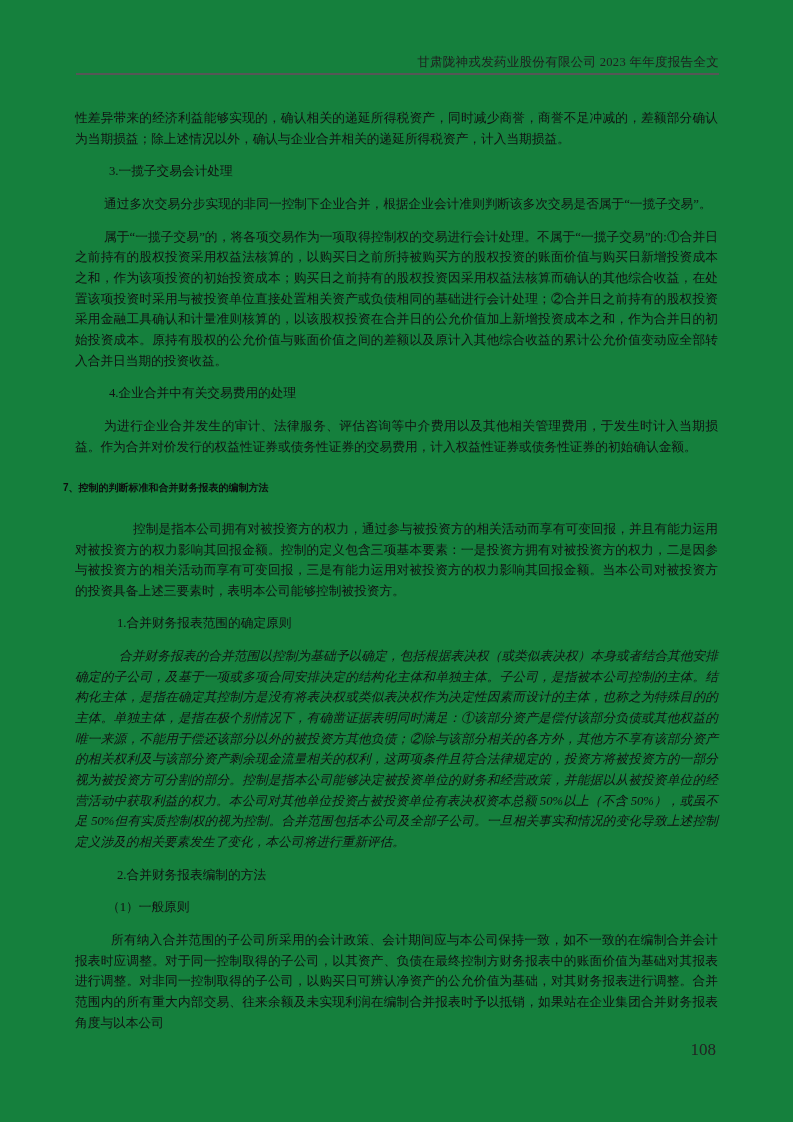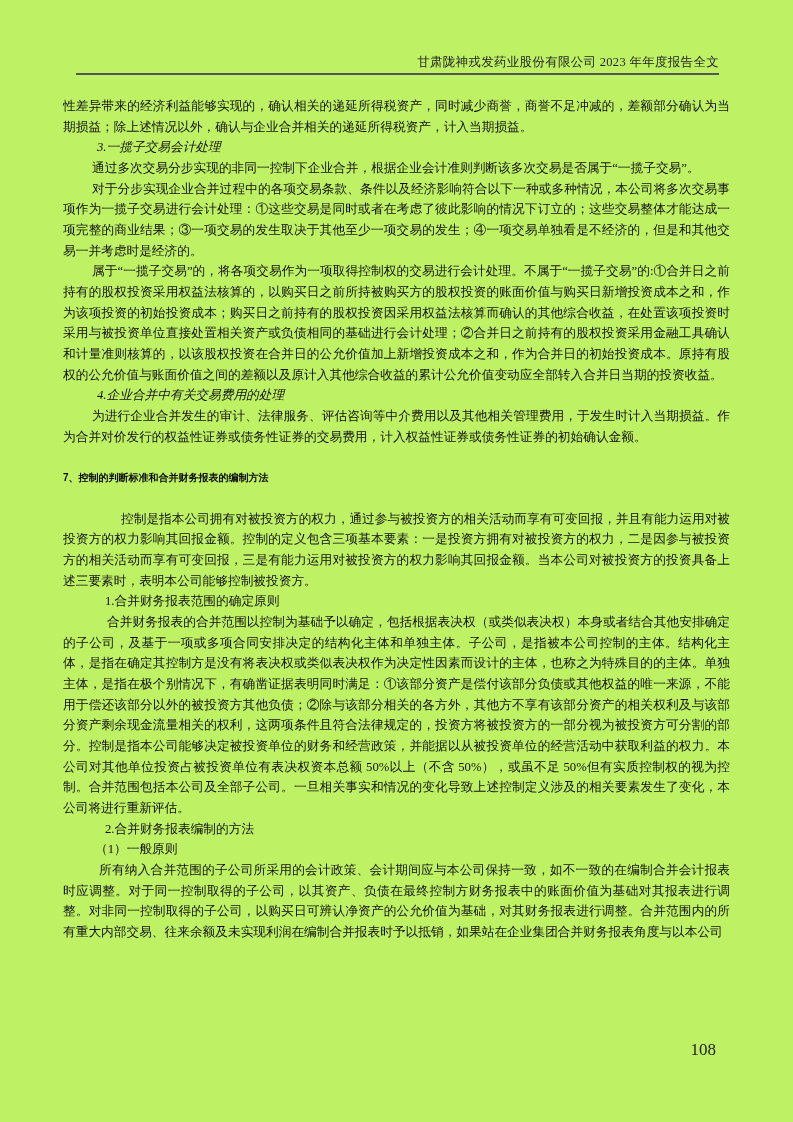--- a/index.html
+++ b/index.html
@@ -1,20 +1,20 @@
 <!DOCTYPE html>
 <html><head>
 <meta charset="utf-8">
 <style>
   html, body { margin: 0; padding: 0; background: #ffffff; }
   .page {
     position: relative;
     width: 793px;
     height: 1122px;
-    background: #bef264;
+    background: #15803d;
     overflow: hidden;
     font-family: "Liberation Serif", "DejaVu Serif", serif;
     color: #111111;
   }
   .header-title {
     position: absolute;
     top: 54px;
     left: 76px;
     width: 643px;
     text-align: right;
@@ -33,27 +33,27 @@
   }
   .doc-body {
     position: absolute;
     top: 96px;
     left: 63px;
     width: 667px;
     font-size: 12.7px;
     line-height: 20.65px;
     text-align: justify;
   }
-  .doc-body p { margin: 0; }
+  .doc-body p { margin: 12px; }
   .ind-0 { text-indent: 0; }
   .ind-a { text-indent: 29px; }
-  .ind-b { text-indent: 34px; font-style: italic; }
+  .ind-b { text-indent: 34px; }
   .ind-c { text-indent: 58px; }
   .ind-d { text-indent: 42px; }
-  .ind-e { text-indent: 44px; }
+  .ind-e { text-indent: 44px; font-style: italic; }
   .ind-f { text-indent: 36px; }
   .ind-g { text-indent: 32px; }
   .section-heading {
     font-family: "Liberation Sans", "DejaVu Sans", sans-serif;
     font-size: 10px;
     font-weight: 700;
     line-height: 20.65px;
     margin: 21px 0 20px 0;
     text-indent: 0;
     text-align: left;
@@ -72,21 +72,20 @@
 
 <div class="page">
 
   <div class="header-title">甘肃陇神戎发药业股份有限公司 2023 年年度报告全文</div>
   <div class="header-rule"></div>
 
   <div class="doc-body">
     <p class="ind-0">性差异带来的经济利益能够实现的，确认相关的递延所得税资产，同时减少商誉，商誉不足冲减的，差额部分确认为当期损益；除上述情况以外，确认与企业合并相关的递延所得税资产，计入当期损益。</p>
     <p class="ind-b">3.一揽子交易会计处理</p>
     <p class="ind-a">通过多次交易分步实现的非同一控制下企业合并，根据企业会计准则判断该多次交易是否属于“一揽子交易”。</p>
-    <p class="ind-a">对于分步实现企业合并过程中的各项交易条款、条件以及经济影响符合以下一种或多种情况，本公司将多次交易事项作为一揽子交易进行会计处理：①这些交易是同时或者在考虑了彼此影响的情况下订立的；这些交易整体才能达成一项完整的商业结果；③一项交易的发生取决于其他至少一项交易的发生；④一项交易单独看是不经济的，但是和其他交易一并考虑时是经济的。</p>
     <p class="ind-a">属于“一揽子交易”的，将各项交易作为一项取得控制权的交易进行会计处理。不属于“一揽子交易”的:①合并日之前持有的股权投资采用权益法核算的，以购买日之前所持被购买方的股权投资的账面价值与购买日新增投资成本之和，作为该项投资的初始投资成本；购买日之前持有的股权投资因采用权益法核算而确认的其他综合收益，在处置该项投资时采用与被投资单位直接处置相关资产或负债相同的基础进行会计处理；②合并日之前持有的股权投资采用金融工具确认和计量准则核算的，以该股权投资在合并日的公允价值加上新增投资成本之和，作为合并日的初始投资成本。原持有股权的公允价值与账面价值之间的差额以及原计入其他综合收益的累计公允价值变动应全部转入合并日当期的投资收益。</p>
     <p class="ind-b">4.企业合并中有关交易费用的处理</p>
     <p class="ind-a">为进行企业合并发生的审计、法律服务、评估咨询等中介费用以及其他相关管理费用，于发生时计入当期损益。作为合并对价发行的权益性证券或债务性证券的交易费用，计入权益性证券或债务性证券的初始确认金额。</p>
     <h2 class="section-heading">7、控制的判断标准和合并财务报表的编制方法</h2>
     <p class="ind-c">控制是指本公司拥有对被投资方的权力，通过参与被投资方的相关活动而享有可变回报，并且有能力运用对被投资方的权力影响其回报金额。控制的定义包含三项基本要素：一是投资方拥有对被投资方的权力，二是因参与被投资方的相关活动而享有可变回报，三是有能力运用对被投资方的权力影响其回报金额。当本公司对被投资方的投资具备上述三要素时，表明本公司能够控制被投资方。</p>
     <p class="ind-d">1.合并财务报表范围的确定原则</p>
     <p class="ind-e">合并财务报表的合并范围以控制为基础予以确定，包括根据表决权（或类似表决权）本身或者结合其他安排确定的子公司，及基于一项或多项合同安排决定的结构化主体和单独主体。子公司，是指被本公司控制的主体。结构化主体，是指在确定其控制方是没有将表决权或类似表决权作为决定性因素而设计的主体，也称之为特殊目的的主体。单独主体，是指在极个别情况下，有确凿证据表明同时满足：①该部分资产是偿付该部分负债或其他权益的唯一来源，不能用于偿还该部分以外的被投资方其他负债；②除与该部分相关的各方外，其他方不享有该部分资产的相关权利及与该部分资产剩余现金流量相关的权利，这两项条件且符合法律规定的，投资方将被投资方的一部分视为被投资方可分割的部分。控制是指本公司能够决定被投资单位的财务和经营政策，并能据以从被投资单位的经营活动中获取利益的权力。本公司对其他单位投资占被投资单位有表决权资本总额 50%以上（不含 50%），或虽不足 50%但有实质控制权的视为控制。合并范围包括本公司及全部子公司。一旦相关事实和情况的变化导致上述控制定义涉及的相关要素发生了变化，本公司将进行重新评估。</p>
     <p class="ind-d">2.合并财务报表编制的方法</p>
     <p class="ind-g">（1）一般原则</p>
     <p class="ind-f">所有纳入合并范围的子公司所采用的会计政策、会计期间应与本公司保持一致，如不一致的在编制合并会计报表时应调整。对于同一控制取得的子公司，以其资产、负债在最终控制方财务报表中的账面价值为基础对其报表进行调整。对非同一控制取得的子公司，以购买日可辨认净资产的公允价值为基础，对其财务报表进行调整。合并范围内的所有重大内部交易、往来余额及未实现利润在编制合并报表时予以抵销，如果站在企业集团合并财务报表角度与以本公司</p>

